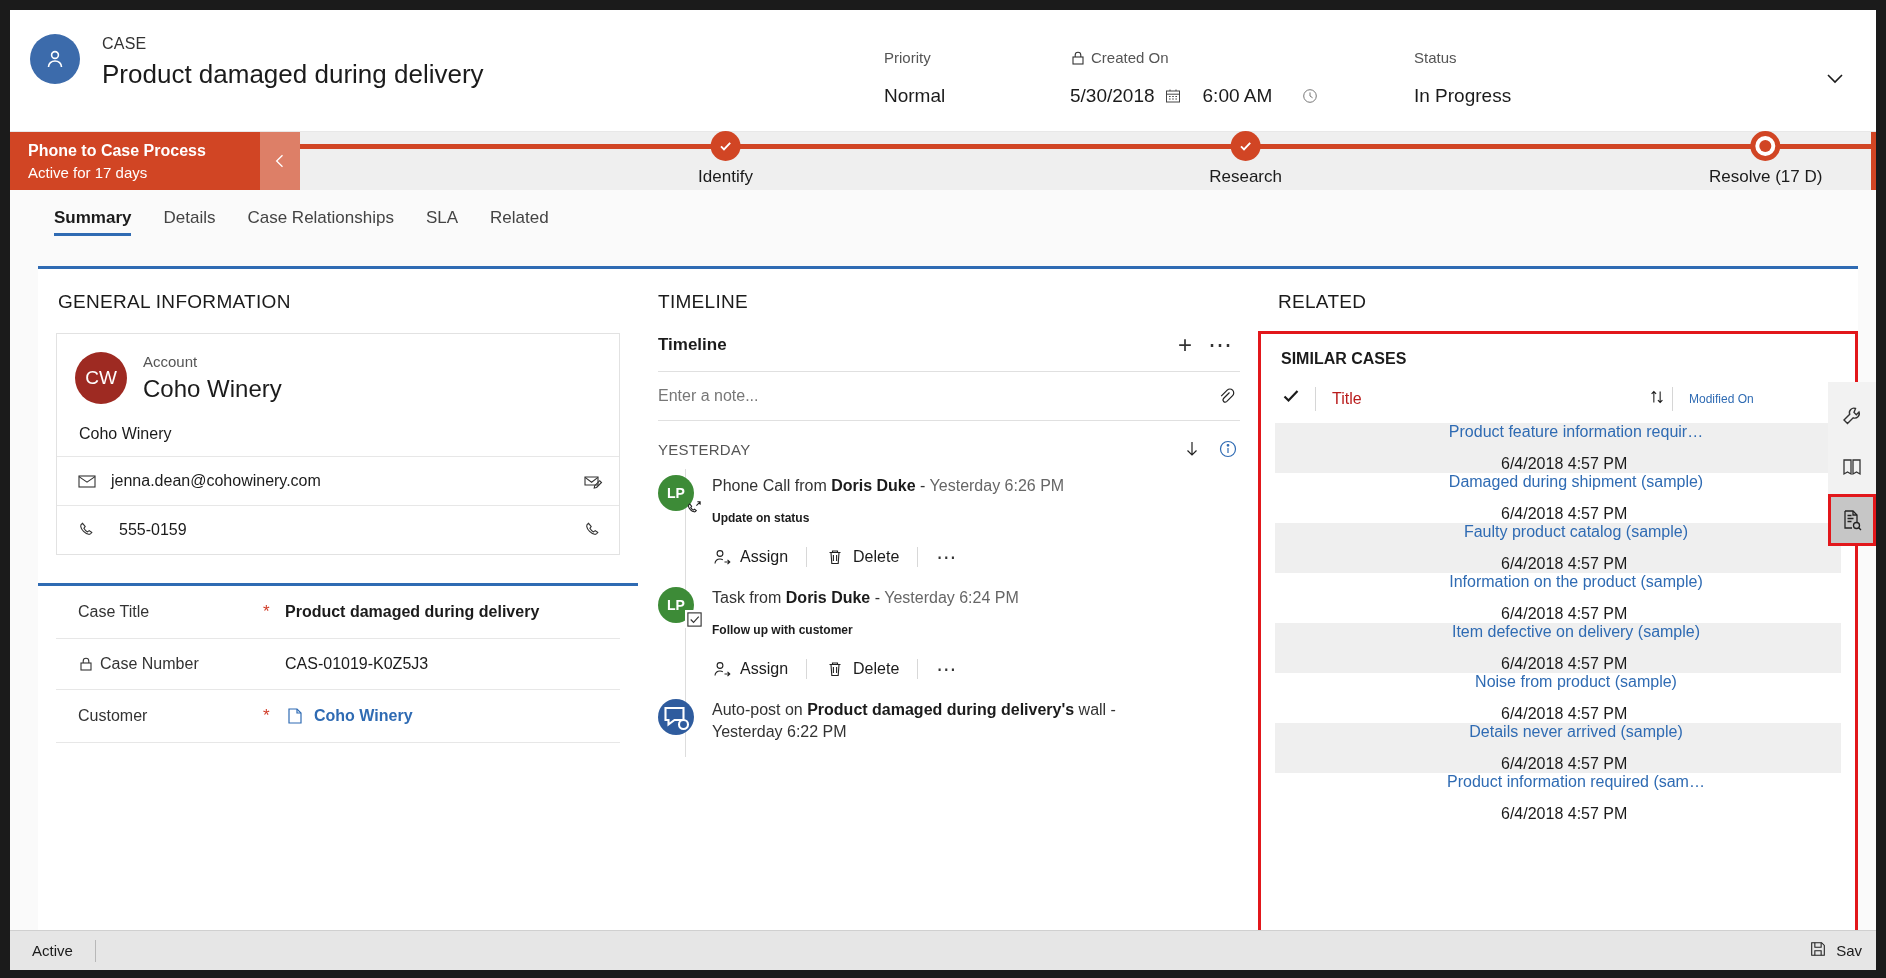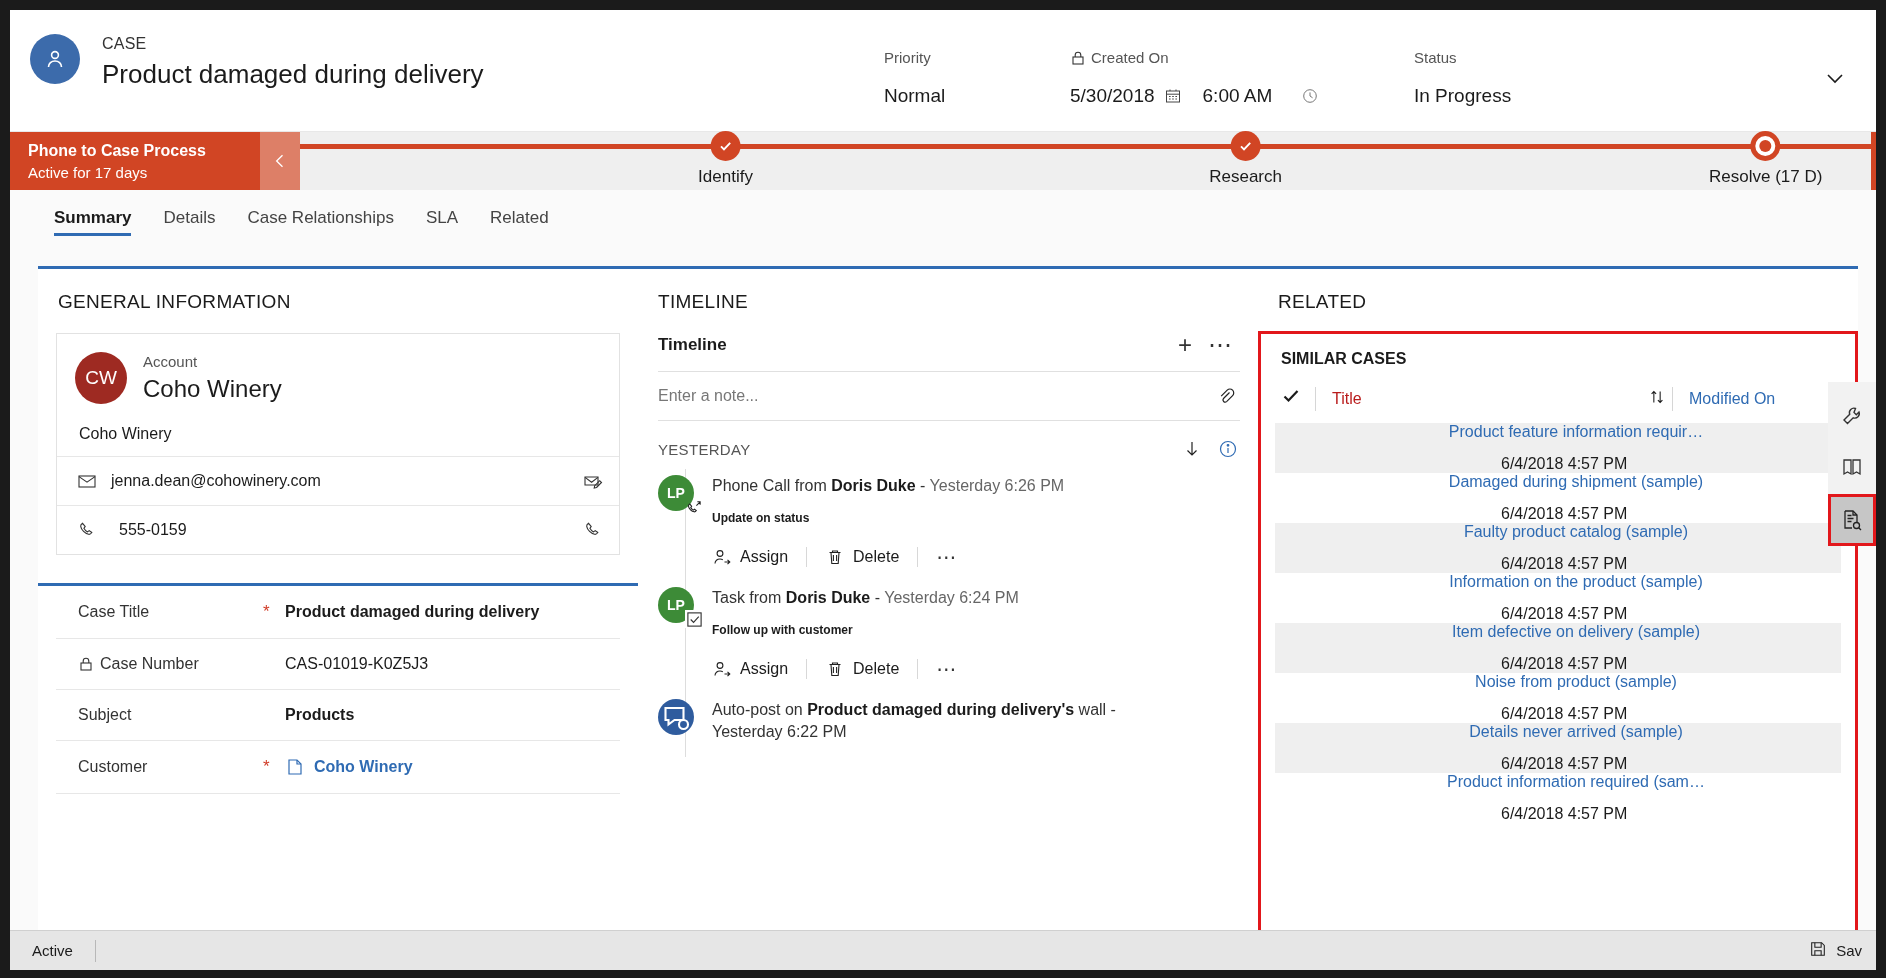--- a/index.html
+++ b/index.html
@@ -156,21 +156,21 @@
   .rel-box {
     position:absolute; left:0; right:0; top:62px; bottom:-8px;
     border:3px solid #e2171b; background:#fff;
   }
   .rel-title { font-size:16px; font-weight:bold; color:#1b1b1b; padding:16px 0 0 20px; }
   .grid-head { display:flex; align-items:center; padding:18px 16px 12px 20px; }
   .gh-check { width:34px; font-size:19px; color:#1b1b1b; cursor:pointer; }
   .gh-div { width:1px; height:24px; background:#d6d6d6; margin-right:16px; }
   .gh-title { flex:1 1 auto; font-size:16px; color:#b91c1c; cursor:pointer; }
   .gh-sort { width:24px; color:#1b1b1b; font-size:16px; cursor:pointer; }
-  .gh-mod { width:150px; font-size:16px; color:#2f6bb3; cursor:pointer; }
+  .gh-mod { width:150px; font-size:12px; color:#2f6bb3; cursor:pointer; }
   .grid-rows { margin:0 14px 0 14px; }
   .grow { display:flex; align-items:center; height:50px; padding-left:36px; cursor:pointer;flex-direction:column; }
   .grow.alt { background:#efefef; }
   .grow .ti { flex:1 1 auto; font-size:16px; color:#2f6bb3; white-space:nowrap; overflow:hidden; text-overflow:clip; }
   .grow .md { width:150px; font-size:16px; color:#1b1b1b; }
 
   
   .rail {
     position:absolute; right:0; top:372px; width:48px; background:#f2f2f2;
     display:flex; flex-direction:column; align-items:center; padding-top:8px;
@@ -364,25 +364,20 @@
             <span class="ico-sm">
               <svg viewBox="0 0 16 16" fill="none" stroke="#333" stroke-width="1.1">
                 <rect x="3" y="7" width="10" height="7"></rect>
                     <path d="M5.2 7V5a2.8 2.8 0 0 1 5.6 0v2"></path>
               </svg>
             </span>
             <span>Case Number</span>
           </span>
           <span class="det-req"></span>
           <span class="det-val">CAS-01019-K0Z5J3</span>
-        </div>
-        <div class="det-row">
-          <span class="det-label">Subject</span>
-          <span class="det-req"></span>
-          <span class="det-val b">Products</span>
         </div>
         <div class="det-row">
           <span class="det-label">Customer</span>
           <span class="det-req">*</span>
           <span class="det-val link">
             <span class="ico-20">
               <svg viewBox="0 0 20 20" fill="none" stroke="#2f6bb3" stroke-width="1.2">
                 <path d="M4 3h8l4 4v10H4z"></path>
                     <path d="M12 3v4h4"></path>
               </svg>

